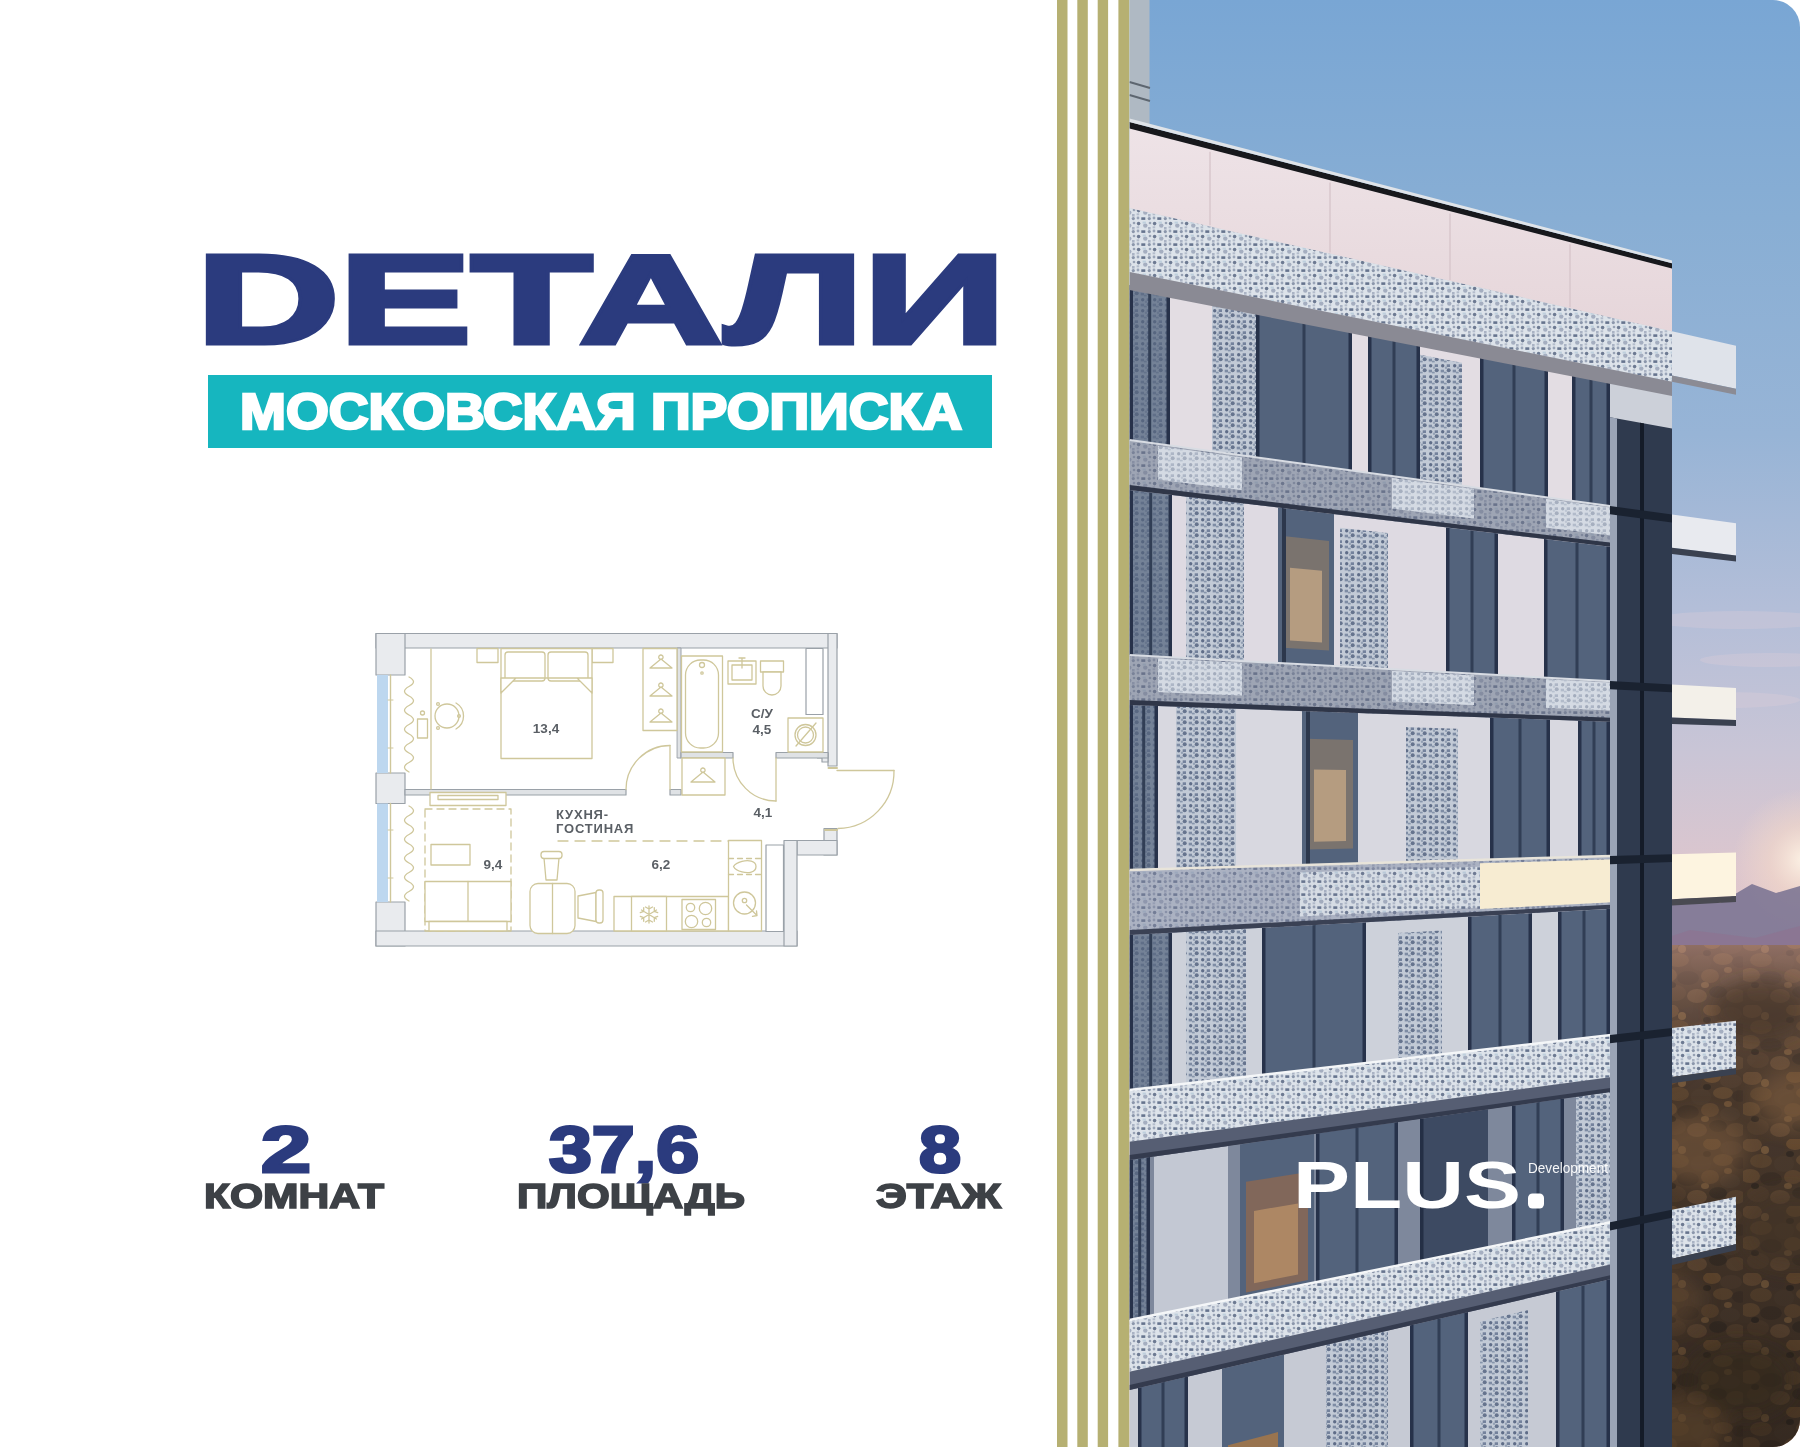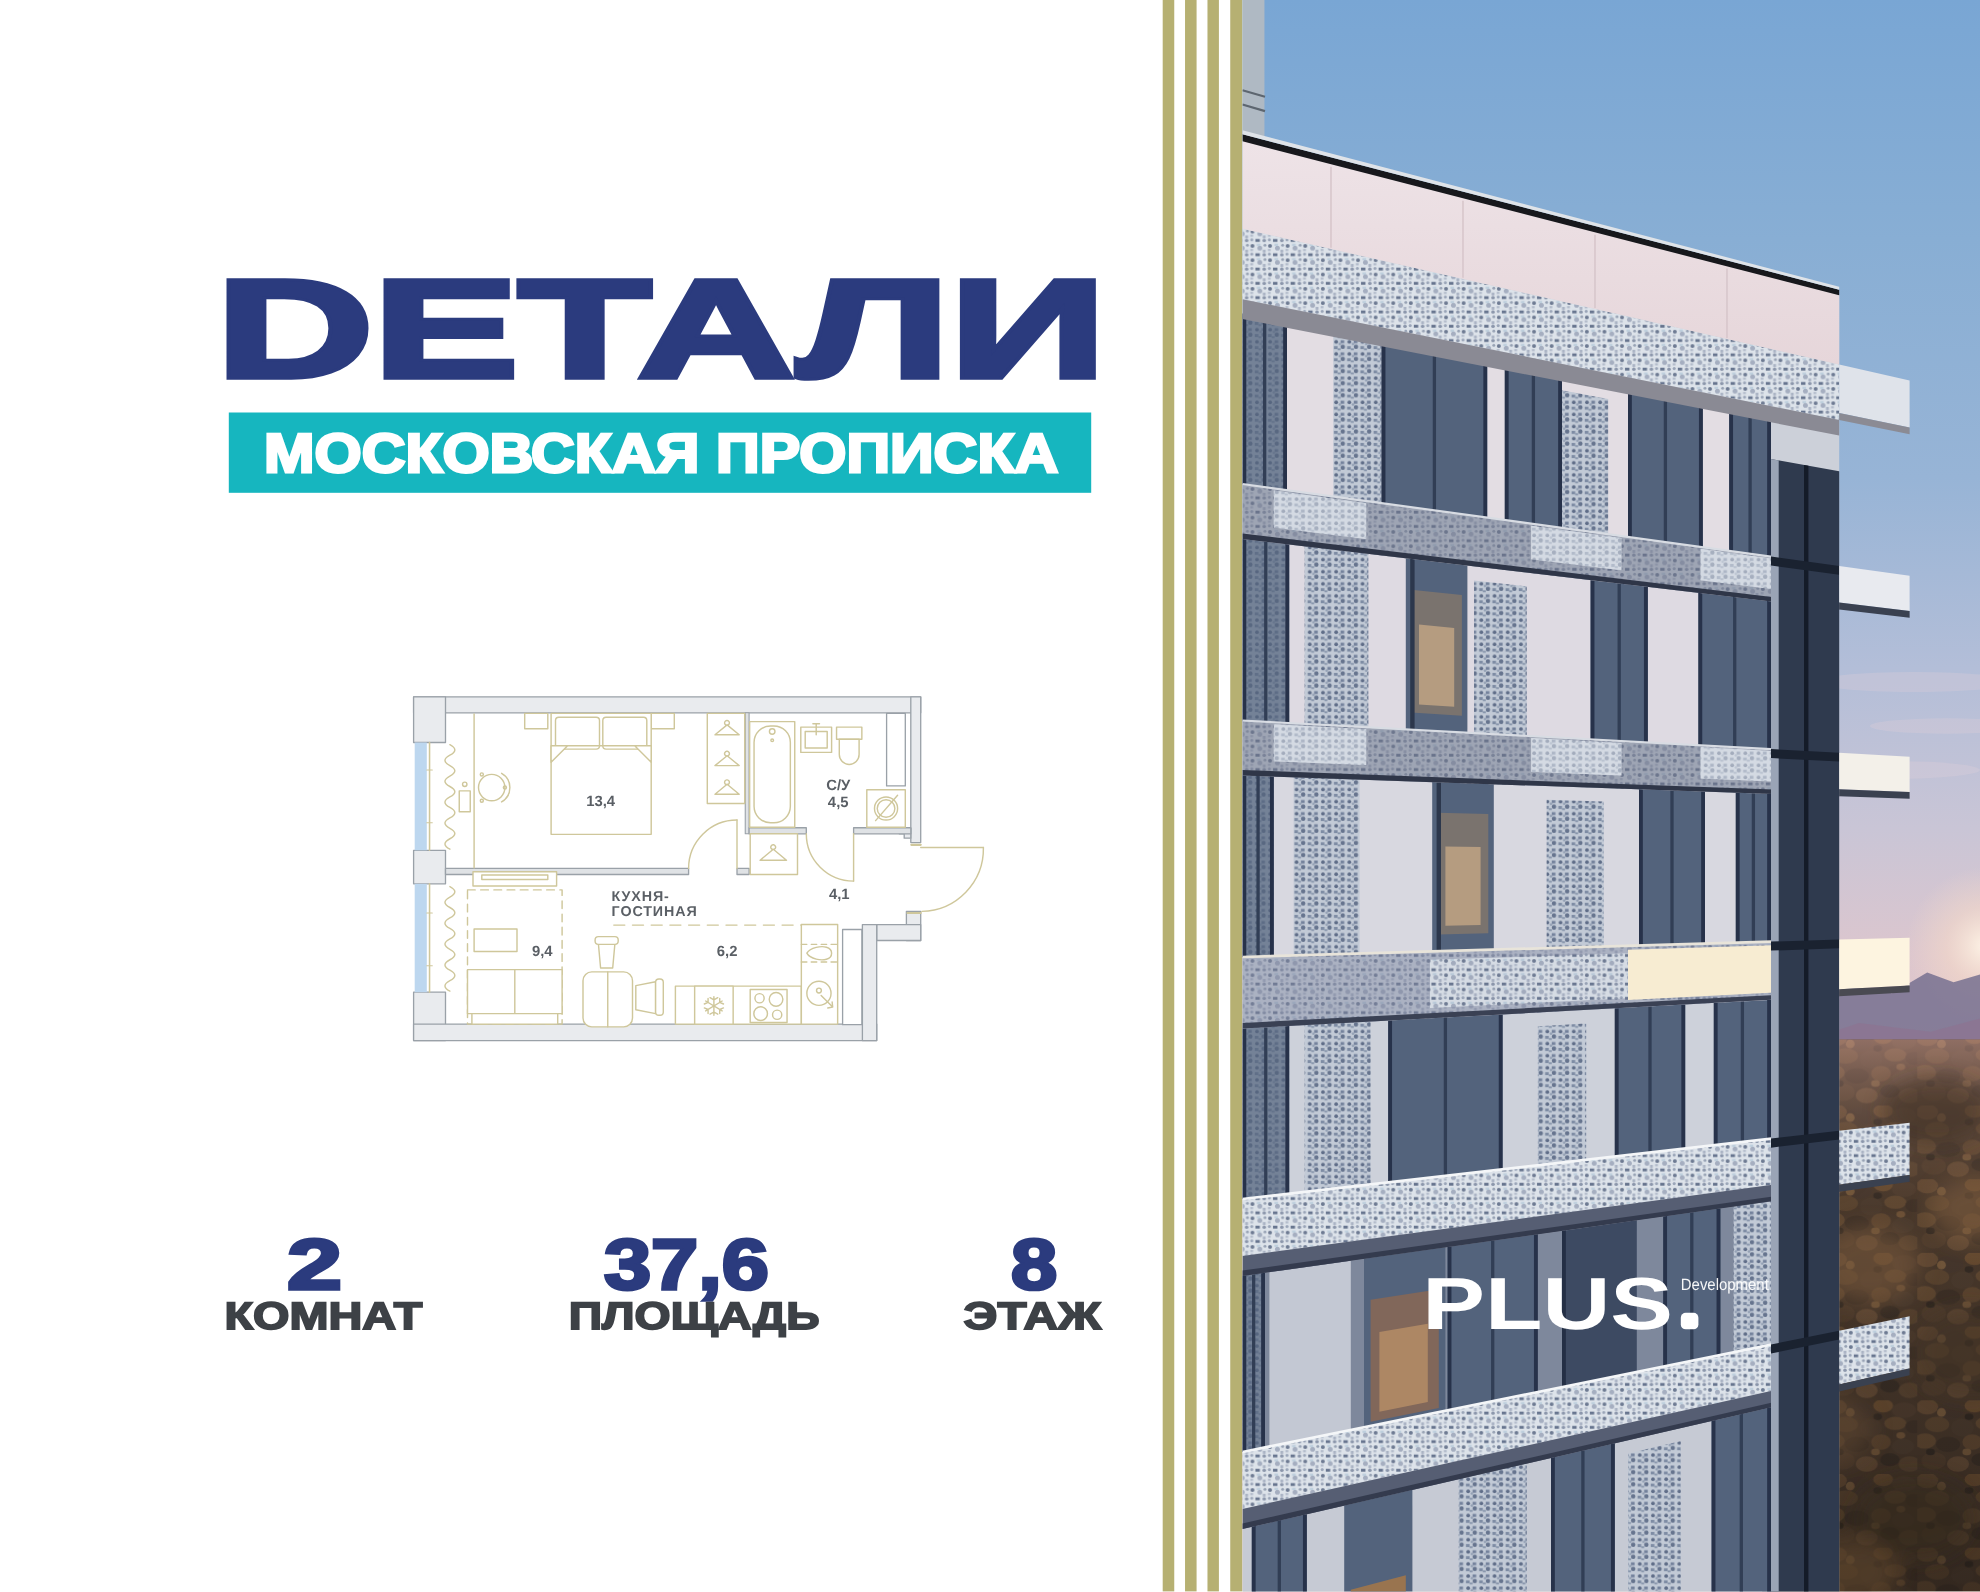--- a/index.html
+++ b/index.html
@@ -1,16 +1,16 @@
 <!DOCTYPE html>
 <html><head>
 <meta charset="utf-8">
 <style>
 html,body{margin:0;padding:0;background:#ffffff;}
-#page{position:relative;width:1800px;height:1447px;overflow:hidden;background:#ffffff;font-family:"Liberation Sans",sans-serif;}
+#page{position:relative;width:1800px;height:1447px;overflow:hidden;background:#ffffff;font-family:"Liberation Sans",sans-serif;border-radius:27px;}
 svg{display:block;}
 </style>
 </head>
 <body>
 <div id="page">
 <svg width="1800" height="1447" viewBox="0 0 1800 1447" xmlns="http://www.w3.org/2000/svg">
 <defs>
 <linearGradient id="sky" x1="0" y1="0" x2="0" y2="1">
 <stop offset="0" stop-color="#79a6d4"></stop>
 <stop offset="0.15" stop-color="#88aed4"></stop>

